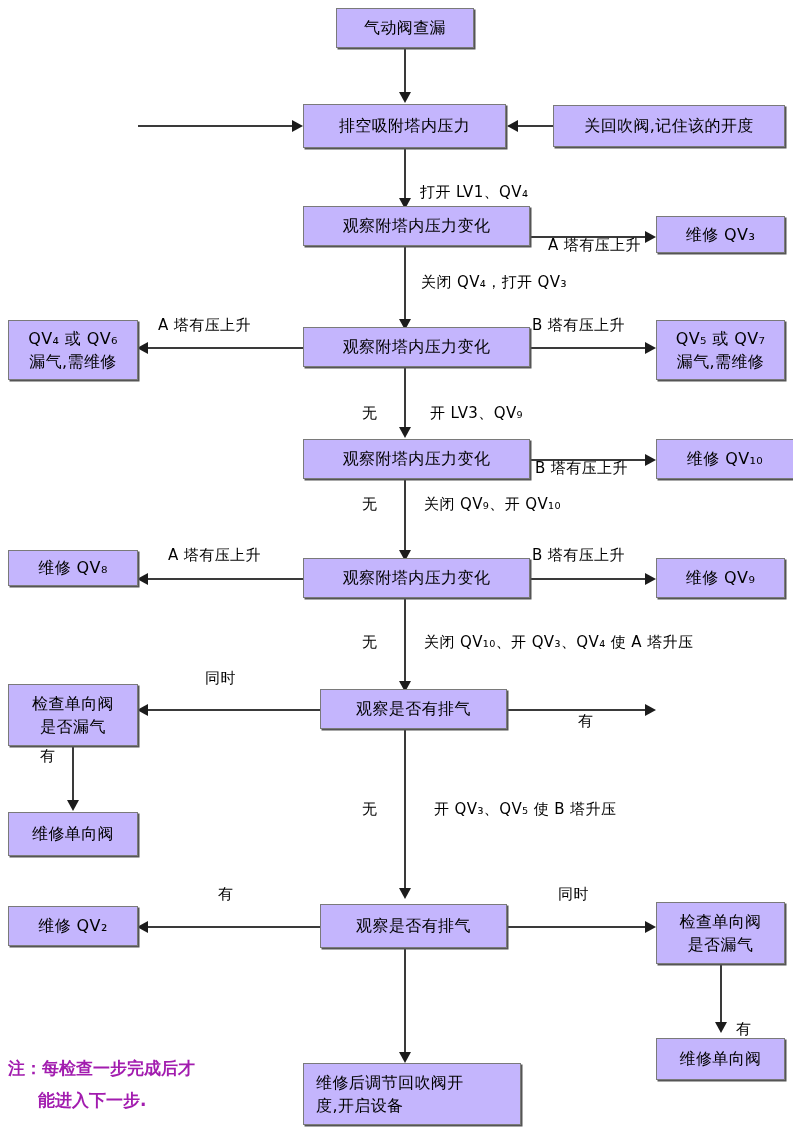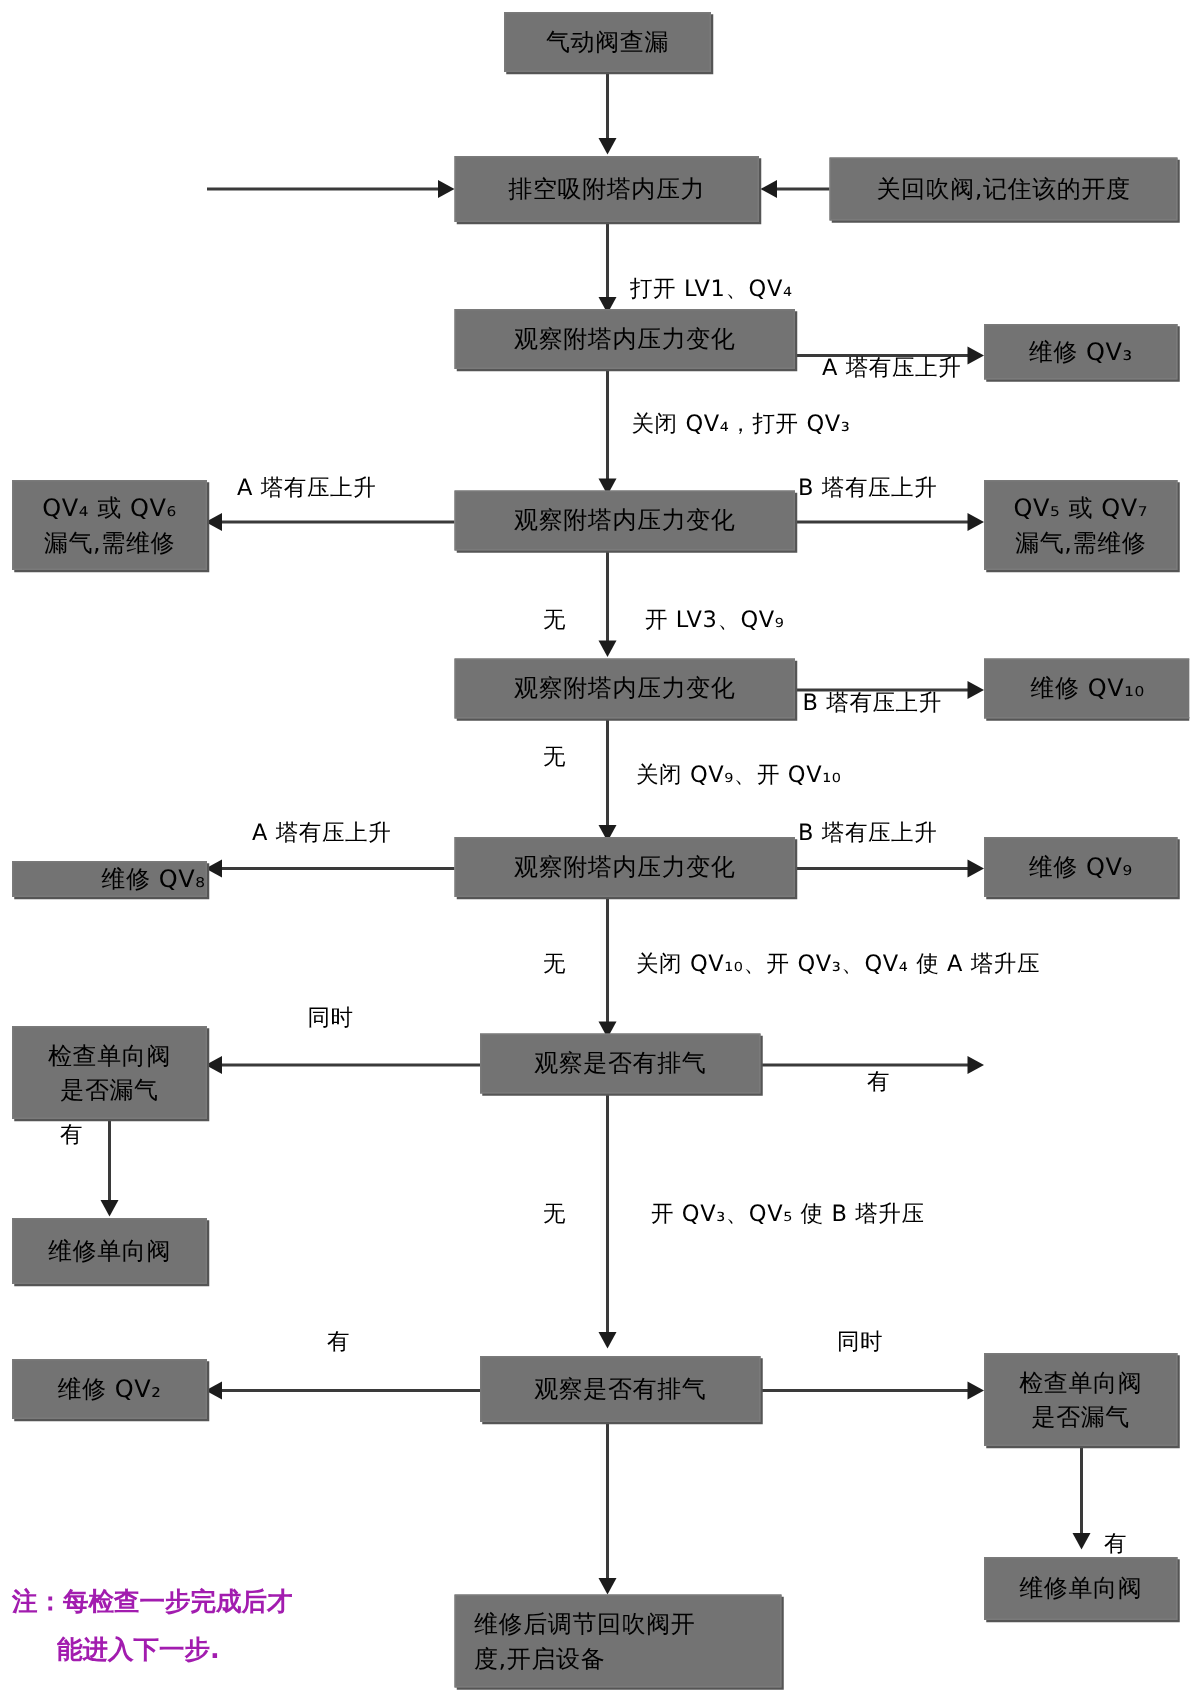--- a/index.html
+++ b/index.html
@@ -12,21 +12,21 @@
     width: 793px;
     height: 1133px;
     background: #ffffff;
     font-family: "DejaVu Sans", "Liberation Sans", sans-serif;
     overflow: hidden;
   }
   .box {
     position: absolute;
     box-sizing: border-box;
     border: 1px solid #7a7a7a;
-    background: #737373;
+    background: #c4b5fd;
     display: flex;
     flex-direction: column;
     align-items: center;
     justify-content: center;
     text-align: center;
     font-size: 16px;
     line-height: 1.45;
     color: #000000;
     letter-spacing: 0.4px;
     box-shadow: 1.5px 1.5px 0 0 #555555;
@@ -157,30 +157,30 @@
   <div class="hline" style="left:530px;top:459px;width:120px;"></div>
   <div class="lbl" style="left:535px;top:459px;">B 塔有压上升</div>
   <div class="arrow-r" style="left:645px;top:454px;"></div>
   <div class="box" style="left:656px;top:439px;width:138px;height:40px;">
     <span class="ln">维修 QV₁₀</span>
   </div>
 
   <div class="vline" style="left:404px;top:479px;height:78px;"></div>
   <div class="arrow-d" style="left:399px;top:550px;"></div>
   <div class="lbl" style="left:362px;top:495px;">无</div>
-  <div class="lbl" style="left:424px;top:495px;margin-top:12px;">关闭 QV₉、开 QV₁₀</div>
+  <div class="lbl" style="left:424px;top:495px;">关闭 QV₉、开 QV₁₀</div>
 
   <div class="box" style="left:303px;top:558px;width:227px;height:40px;">
     <span class="ln">观察附塔内压力变化</span>
   </div>
 
   <div class="hline" style="left:148px;top:578px;width:155px;"></div>
   <div class="arrow-l" style="left:137px;top:573px;"></div>
   <div class="lbl" style="left:168px;top:546px;">A 塔有压上升</div>
-  <div class="box" style="left:8px;top:574px;width:130px;height:24px;align-items:flex-end;">
+  <div class="box" style="left:8px;top:550px;width:130px;height:36px;">
     <span class="ln">维修 QV₈</span>
   </div>
 
   <div class="hline" style="left:530px;top:578px;width:120px;"></div>
   <div class="arrow-r" style="left:645px;top:573px;"></div>
   <div class="lbl" style="left:532px;top:546px;">B 塔有压上升</div>
   <div class="box" style="left:656px;top:558px;width:129px;height:40px;">
     <span class="ln">维修 QV₉</span>
   </div>
 

